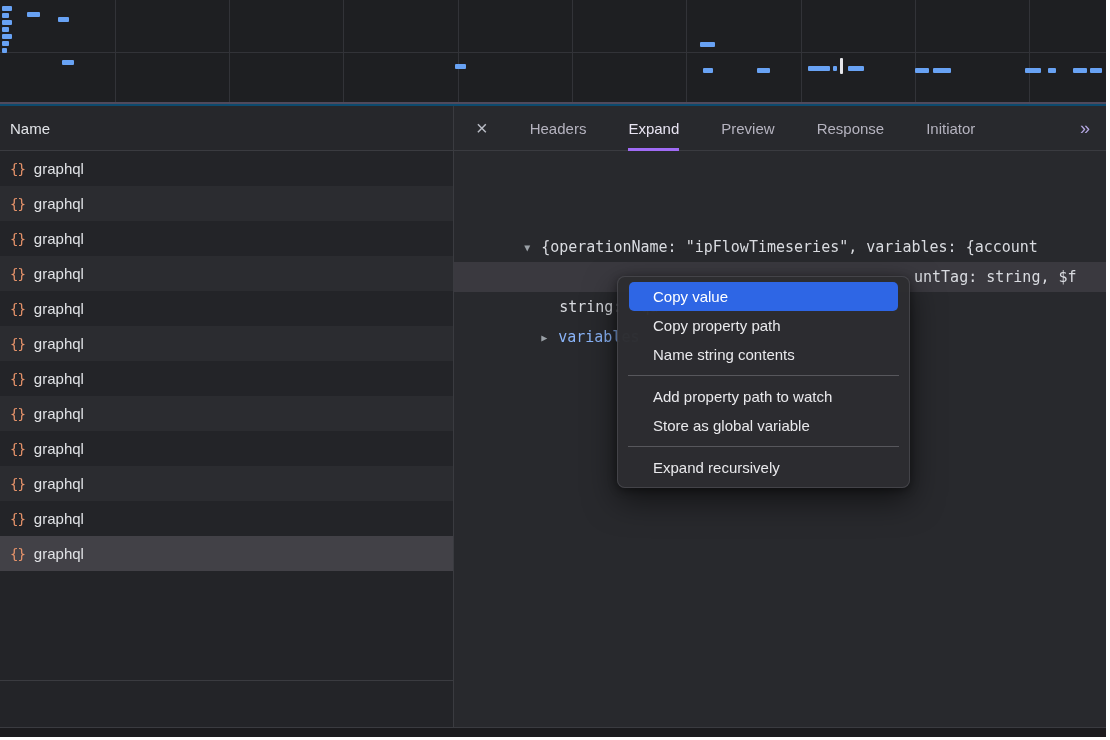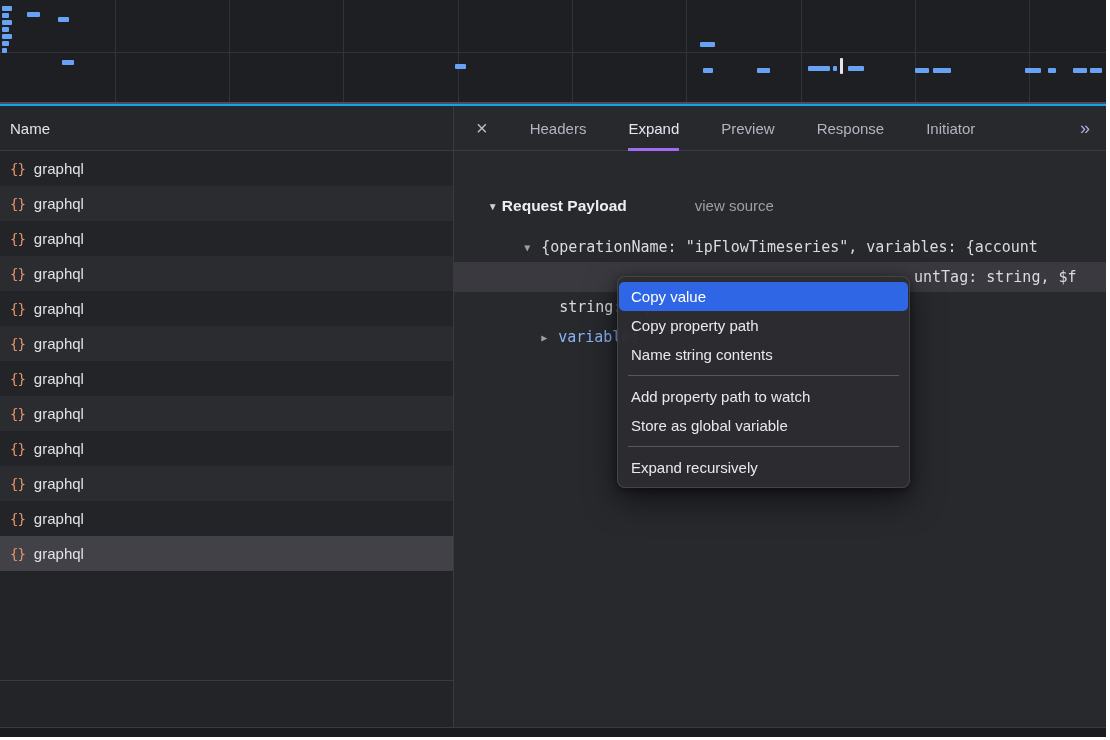--- a/index.html
+++ b/index.html
@@ -1,19 +1,19 @@
 <!DOCTYPE html>
 <html><head>
 <meta charset="utf-8">
 <style>
   * { box-sizing: border-box; }
   body { margin:0; background:#ffffff; font-family:"Liberation Sans", sans-serif; }
   #devtools {
     position:relative; width:1106px; height:737px;
-    background:#0ea5e9; overflow:hidden; color:#e8eaed;
+    background:#0c4a6e; overflow:hidden; color:#e8eaed;
   }
 
   
   #timeline { position:absolute; top:0; left:0; right:0; height:104px;
     background:#1e1f22; border-bottom:2px solid #504a5c; }
   .gridline-v { position:absolute; top:0; bottom:0; width:1px; background:#323338; }
   .gridline-h { position:absolute; left:0; right:0; height:1px; background:#323338; }
   .tl-bar { position:absolute; height:5px; border-radius:1px; background:var(--bar-blue,#68a2f4); }
   .tl-bar.marker { background:#e6e6ea; }
 
@@ -59,21 +59,21 @@
   .tree-row .val { color:var(--value-blue,#53aef2); }
   .tree-row .plain { color:#d9dbe0; }
   .tree-row .frag { position:absolute; left:460px; top:0; }
 
   
   #context-menu { position:absolute; left:617px; top:276px; width:293px;
     background:rgba(45,45,48,0.98); border:1px solid rgba(130,130,140,0.28);
     border-radius:8px; padding:5px 0; z-index:10;
     box-shadow:0 12px 32px rgba(0,0,0,0.55), 0 2px 8px rgba(0,0,0,0.4);
     font-size:15px; color:#e9e9ec; }
-  .menu-item { height:29px; line-height:29px; padding:0 12px; margin:0 1px; border-radius:5px; }
+  .menu-item { height:29px; line-height:29px; padding:0 24px; margin:0 11px; border-radius:5px; }
   .menu-item.highlighted { background:var(--highlight-blue,#2e66e5); color:#ffffff; }
   .menu-sep { height:1px; background:#57575c; margin:6px 10px; }
 
   
   #footer { position:absolute; left:0; right:0; bottom:0; height:10px;
     background:#1b1b1e; border-top:1px solid #3a3b40; }
 </style>
 </head>
 <body>
 
@@ -179,23 +179,20 @@
       <div id="tabs-container">
           <span class="tab">Headers</span>
           <span class="tab active">Expand</span>
           <span class="tab">Preview</span>
           <span class="tab">Response</span>
           <span class="tab">Initiator</span>
         </div>
       <span class="overflow-btn">»</span>
     </div>
 
-    <div id="payload-header">
-      <span class="expander">▼</span><span class="title">Request Payload</span><span class="view-source">view source</span>
-    </div>
 
     <div class="tree-row" style="top:96px; padding-left:16px;">
       <span class="expander">▼</span><span class="plain">{operationName: "ipFlowTimeseries", variables: {account</span>
     </div>
 
     <div class="tree-row" style="top:126px; padding-left:51px;">
       <span class="key">operationName: </span><span class="val">"ipFlowTimeseries"</span>
     </div>
 
     <div class="tree-row selected" style="top:156px; padding-left:51px;">

